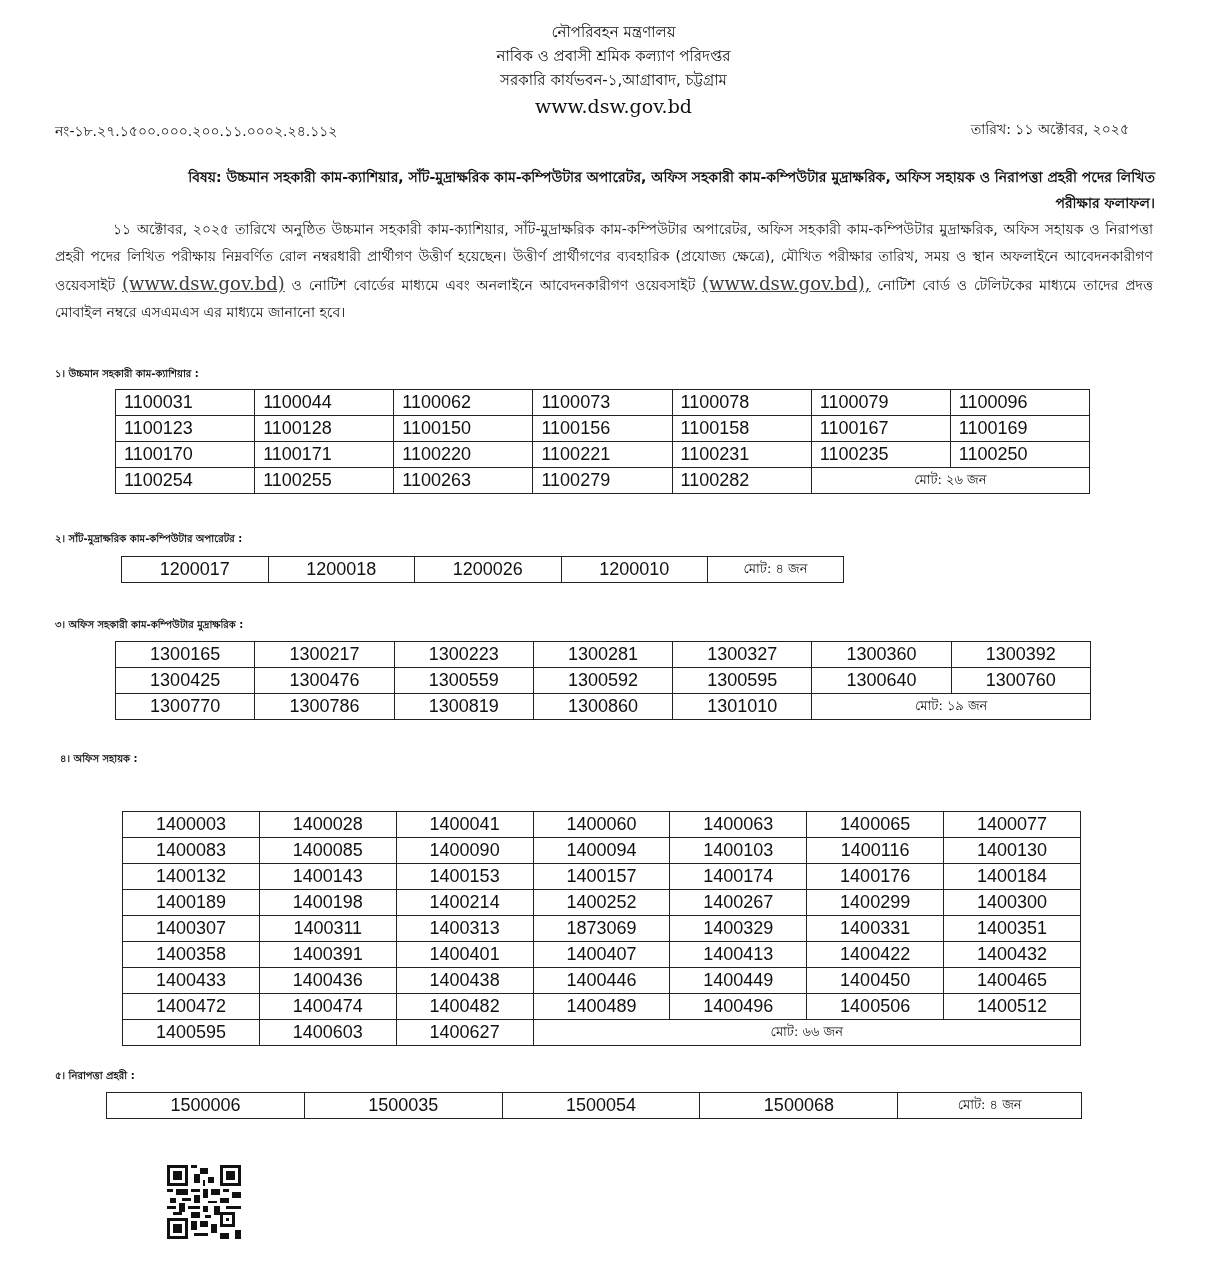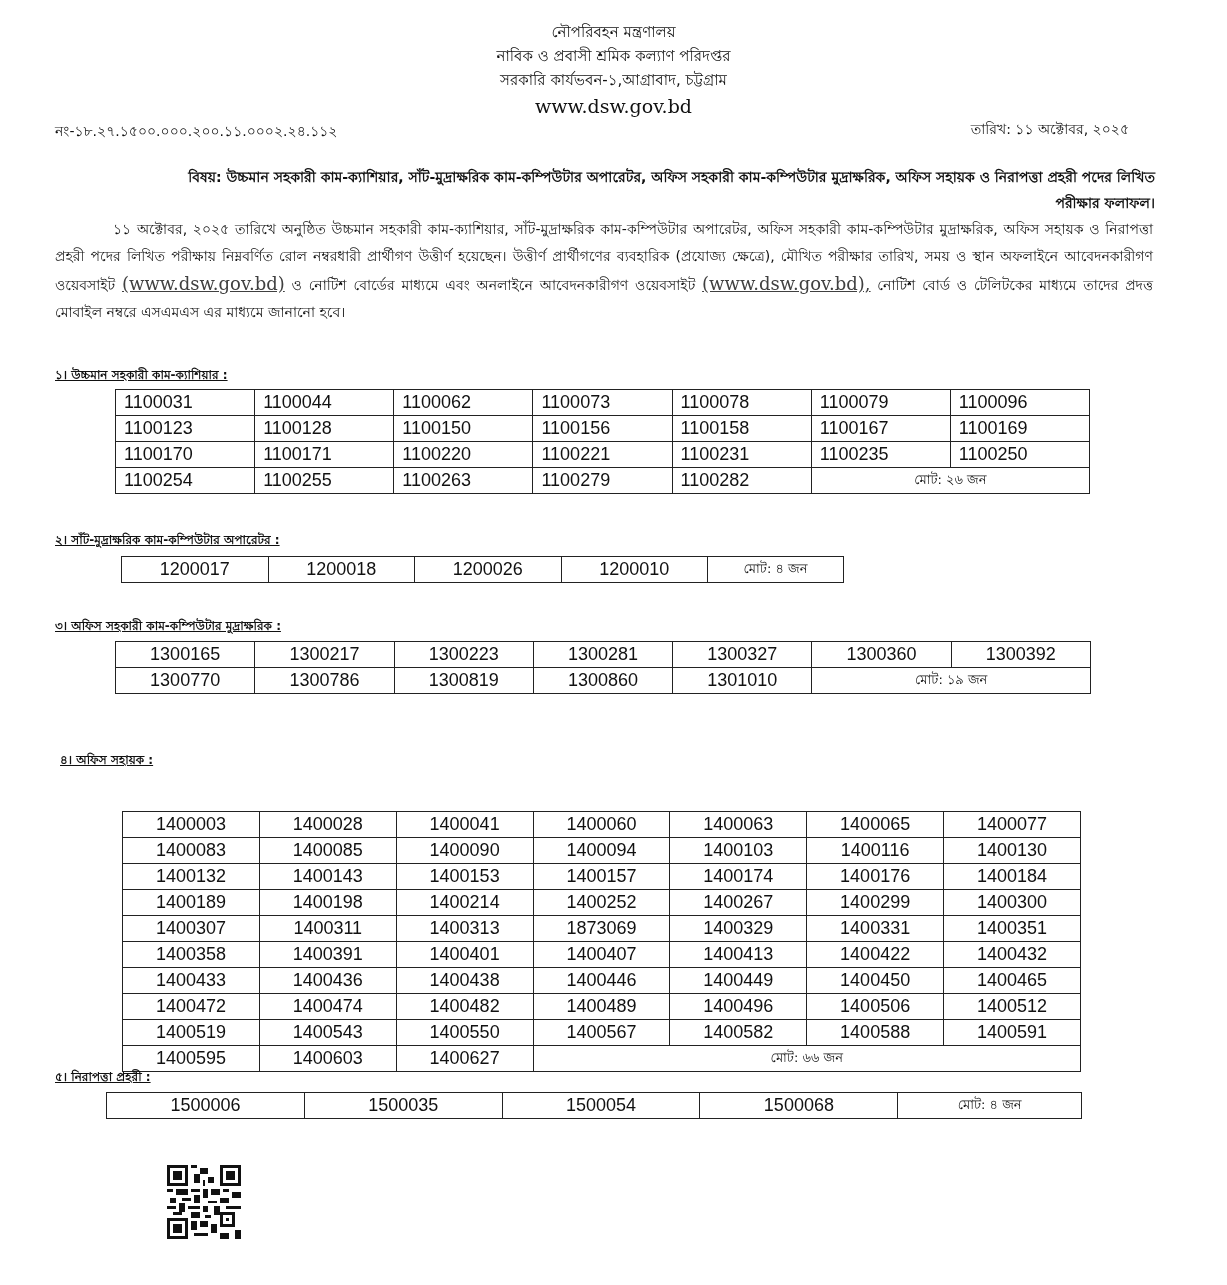--- a/index.html
+++ b/index.html
@@ -6,21 +6,21 @@
   body { width:1227px; height:1285px; position:relative; overflow:hidden; color:#111; font-family:"DejaVu Sans", sans-serif; }
   .hdr { position:absolute; left:0; width:1227px; text-align:center; font-size:15px; line-height:24px; }
   .hdr .l { display:block; }
   .hdr .url { font-family:"DejaVu Serif", serif; font-size:19px; margin-top:2px; }
   .memo { position:absolute; top:120px; left:55px; font-size:14px; }
   .date { position:absolute; top:118px; right:98px; font-size:14px; }
   .subject { position:absolute; top:164px; left:55px; width:1100px; font-size:14px; font-weight:bold; line-height:26px;text-align:right; }
   .subject .cont { padding-left:63px; display:block; }
   .body-para { position:absolute; top:216px; left:55px; width:1098px; font-size:14px; line-height:27px; text-align:justify; text-indent:58px; }
   .body-para a { color:#404040; text-decoration:underline; font-family:"DejaVu Serif", serif; font-size:18px; }
-  .sec-title { position:absolute; font-size:12px; font-weight:bold;text-decoration:underline; }
+  .sec-title { position:absolute; font-size:10px; font-weight:bold; }
   table.rolls { position:absolute; border-collapse:collapse; font-family:"Liberation Sans", sans-serif; font-size:18px; }
   table.rolls td { border:1.5px solid #222; height:25px; padding:0 8px; white-space:nowrap; }
   table.rolls td.total { text-align:center; font-family:"DejaVu Sans", sans-serif; font-size:13px; }
   .t1 td { text-align:left; width:123px; }
   .tc td { text-align:center; }
   .qr { position:absolute; left:163px; top:1165px; width:82px; height:74px; }
 </style>
 </head>
 <body>
 
@@ -101,20 +101,29 @@
       <tr>
         <td>1300165</td>
         <td>1300217</td>
         <td>1300223</td>
         <td>1300281</td>
         <td>1300327</td>
         <td>1300360</td>
         <td>1300392</td>
       </tr>
       <tr>
+        <td>1300425</td>
+        <td>1300476</td>
+        <td>1300559</td>
+        <td>1300592</td>
+        <td>1300595</td>
+        <td>1300640</td>
+        <td>1300760</td>
+      </tr>
+      <tr>
         <td>1300770</td>
         <td>1300786</td>
         <td>1300819</td>
         <td>1300860</td>
         <td>1301010</td>
         <td class="total" colspan="2">মোট: ১৯ জন</td>
       </tr>
     </tbody>
 </table>
 
@@ -185,29 +194,20 @@
         <td>1400465</td>
       </tr>
       <tr>
         <td>1400472</td>
         <td>1400474</td>
         <td>1400482</td>
         <td>1400489</td>
         <td>1400496</td>
         <td>1400506</td>
         <td>1400512</td>
-      </tr>
-      <tr>
-        <td>1400519</td>
-        <td>1400543</td>
-        <td>1400550</td>
-        <td>1400567</td>
-        <td>1400582</td>
-        <td>1400588</td>
-        <td>1400591</td>
       </tr>
       <tr>
         <td>1400595</td>
         <td>1400603</td>
         <td>1400627</td>
         <td class="total" colspan="4">মোট: ৬৬ জন</td>
       </tr>
     </tbody>
 </table>
 

